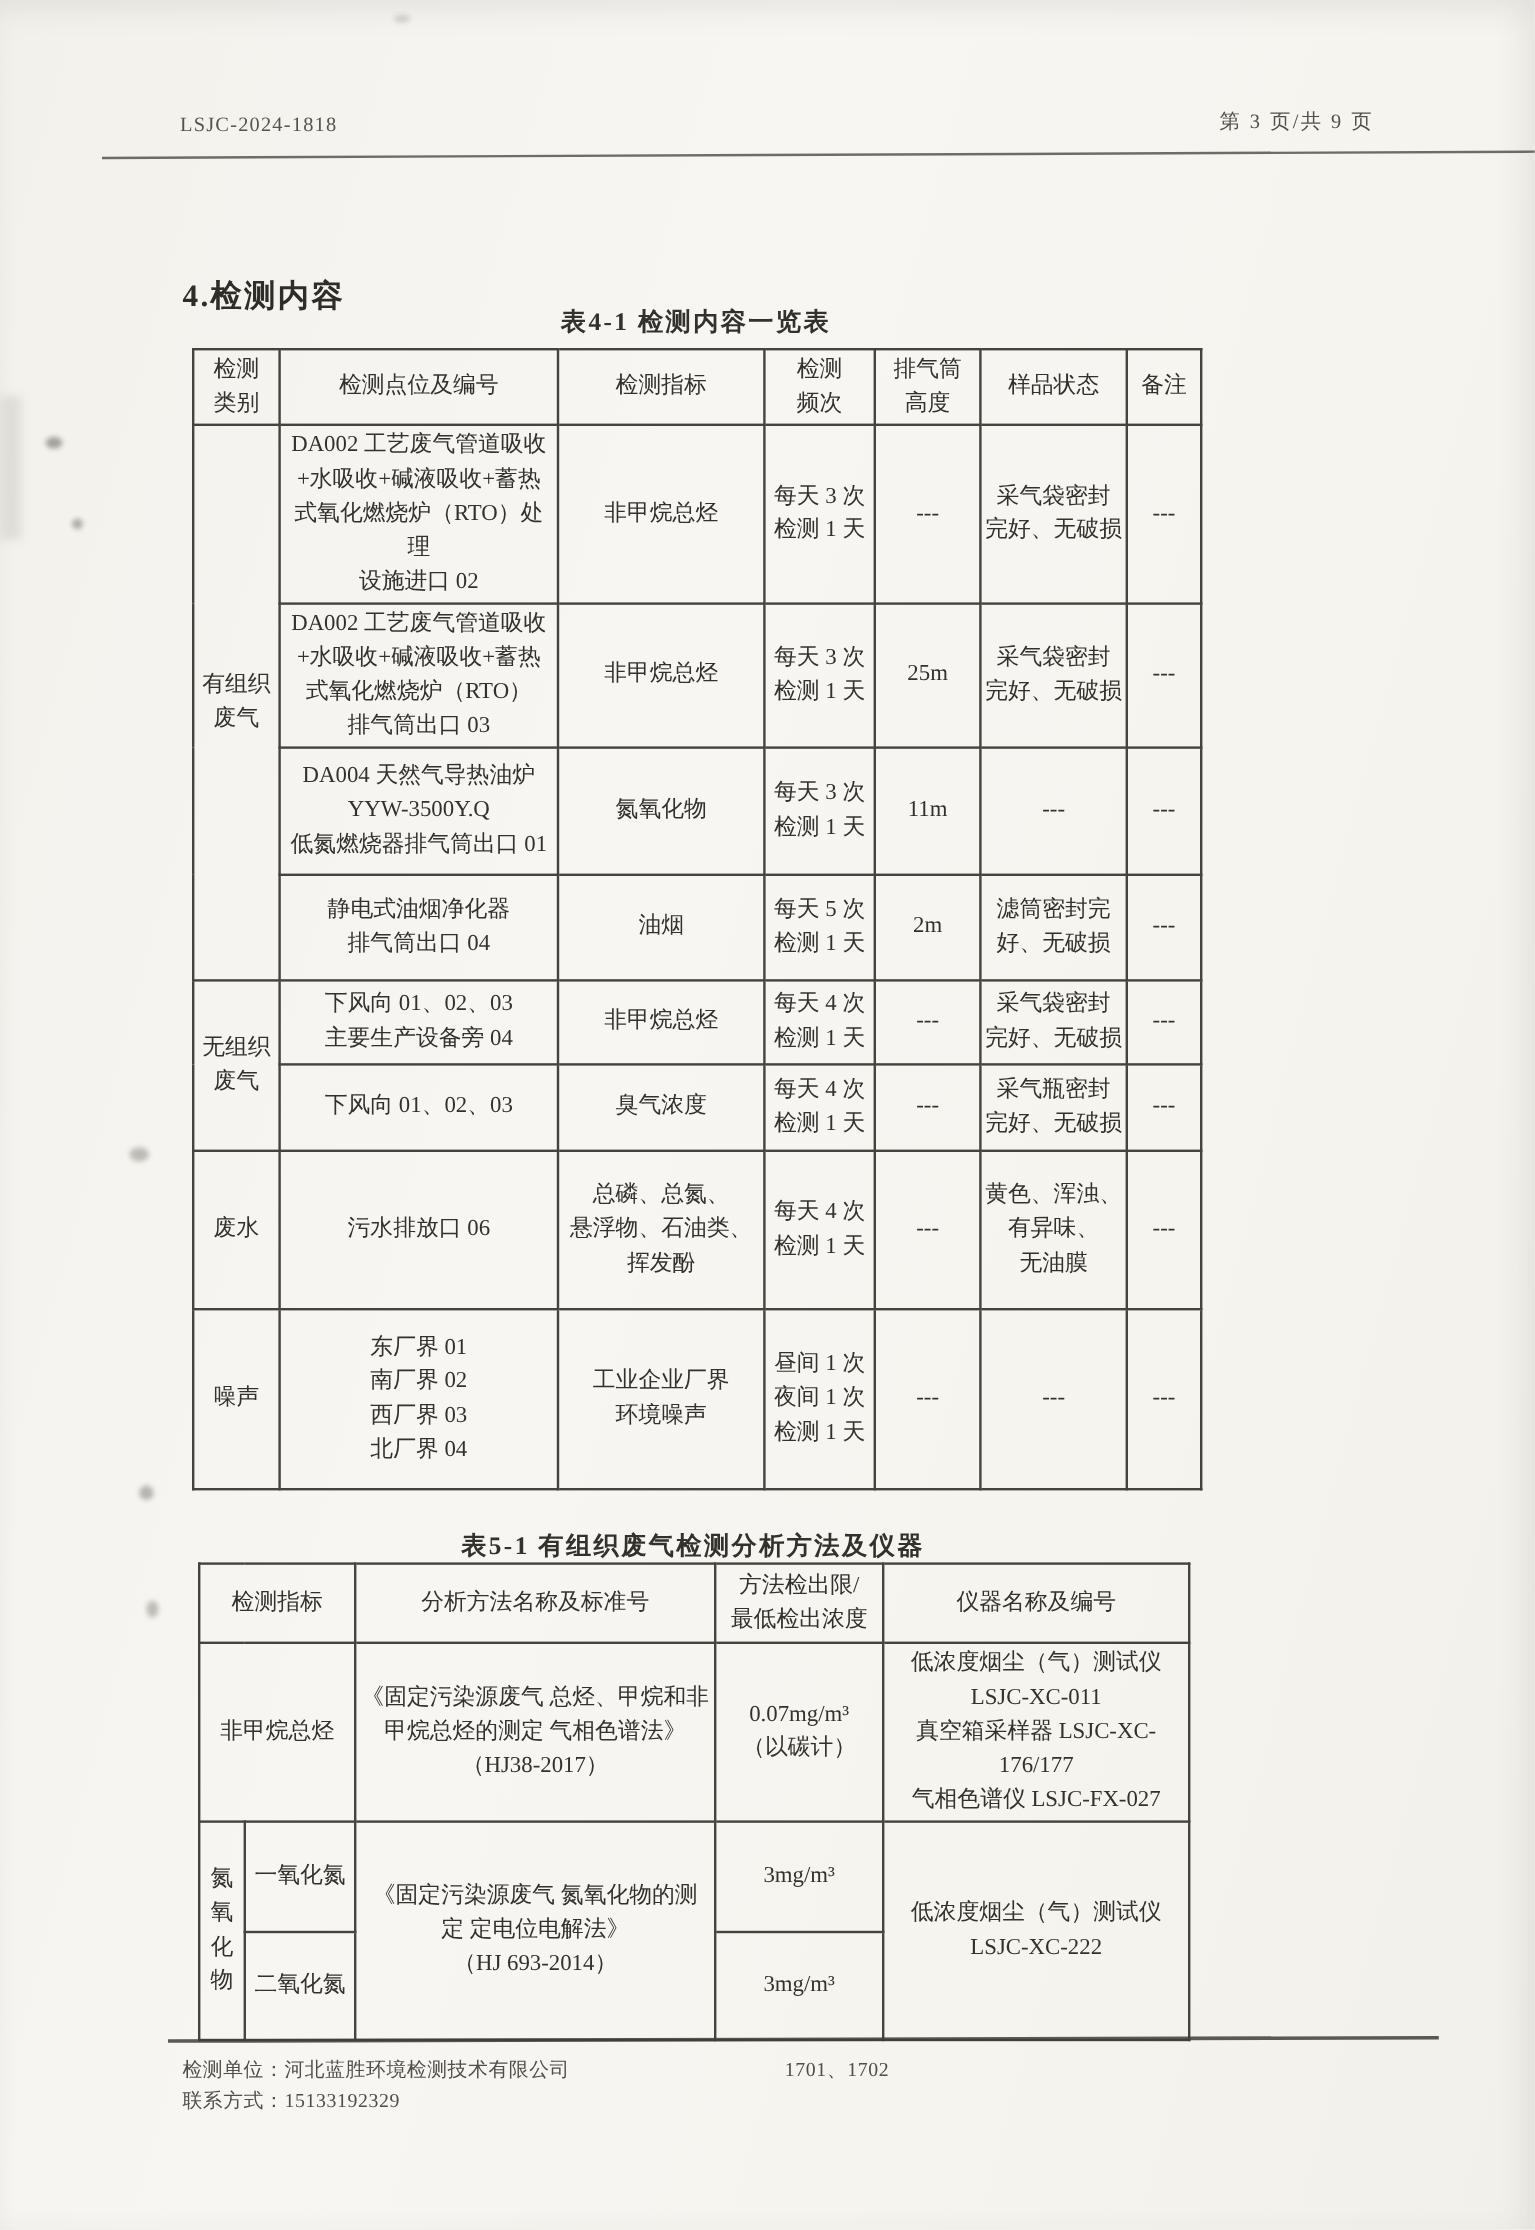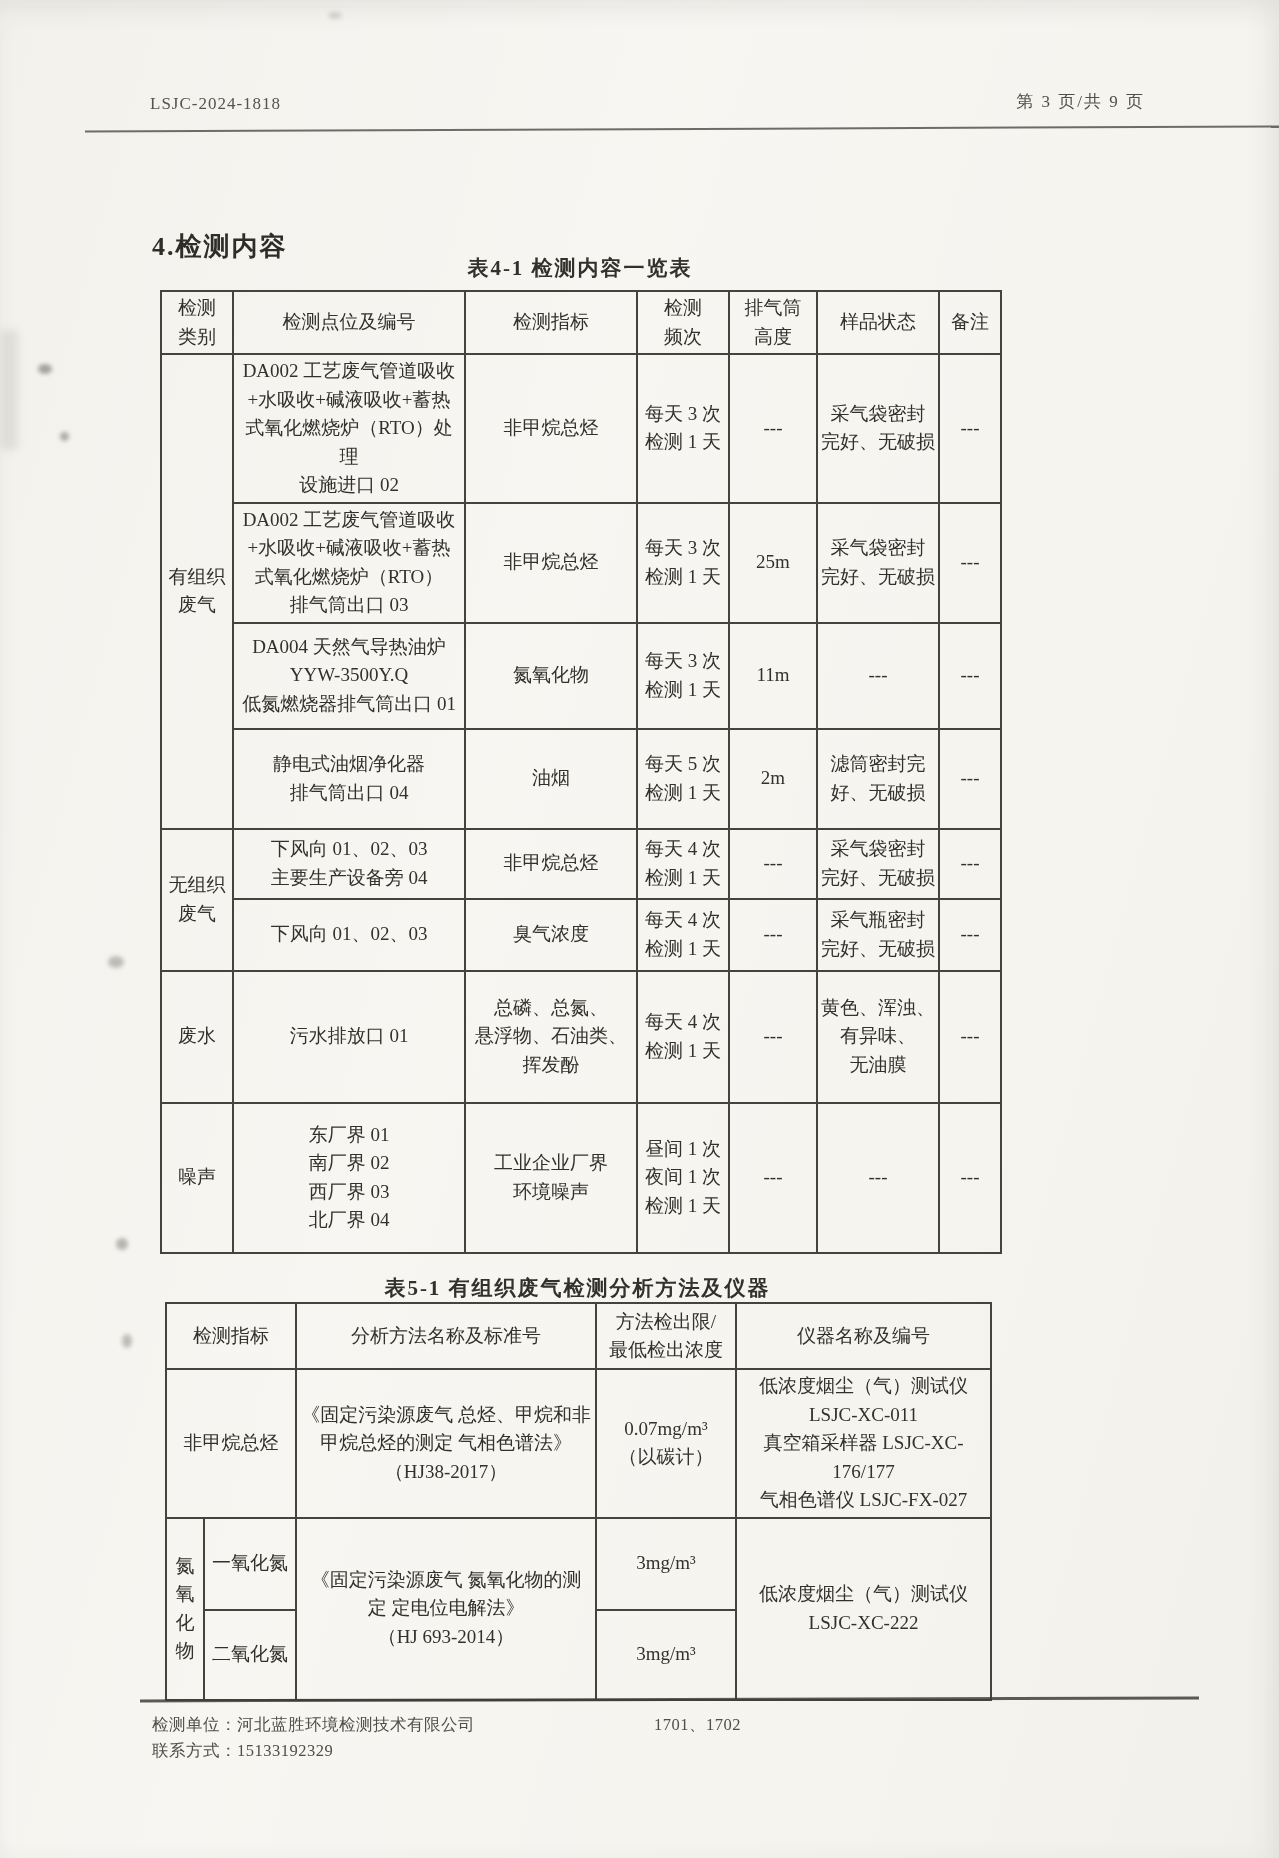--- a/index.html
+++ b/index.html
@@ -140,21 +140,21 @@
       <td>DA004  天然气导热油炉
 YYW-3500Y.Q
 低氮燃烧器排气筒出口 01</td>
       <td>氮氧化物</td>
       <td>每天 3 次
 检测 1 天</td>
       <td>11m</td>
       <td>---</td>
       <td>---</td>
     </tr>
-    <tr style="height:100px;">
+    <tr style="height:88px;">
       <td>静电式油烟净化器
 排气筒出口 04</td>
       <td>油烟</td>
       <td>每天 5 次
 检测 1 天</td>
       <td>2m</td>
       <td>滤筒密封完
 好、无破损</td>
       <td>---</td>
     </tr>
@@ -176,21 +176,21 @@
       <td>臭气浓度</td>
       <td>每天 4 次
 检测 1 天</td>
       <td>---</td>
       <td>采气瓶密封
 完好、无破损</td>
       <td>---</td>
     </tr>
     <tr style="height:132px;">
       <td>废水</td>
-      <td>污水排放口 01</td>
+      <td>污水排放口 06</td>
       <td>总磷、总氮、
 悬浮物、石油类、
 挥发酚</td>
       <td>每天 4 次
 检测 1 天</td>
       <td>---</td>
       <td>黄色、浑浊、
 有异味、
 无油膜</td>
       <td>---</td>

